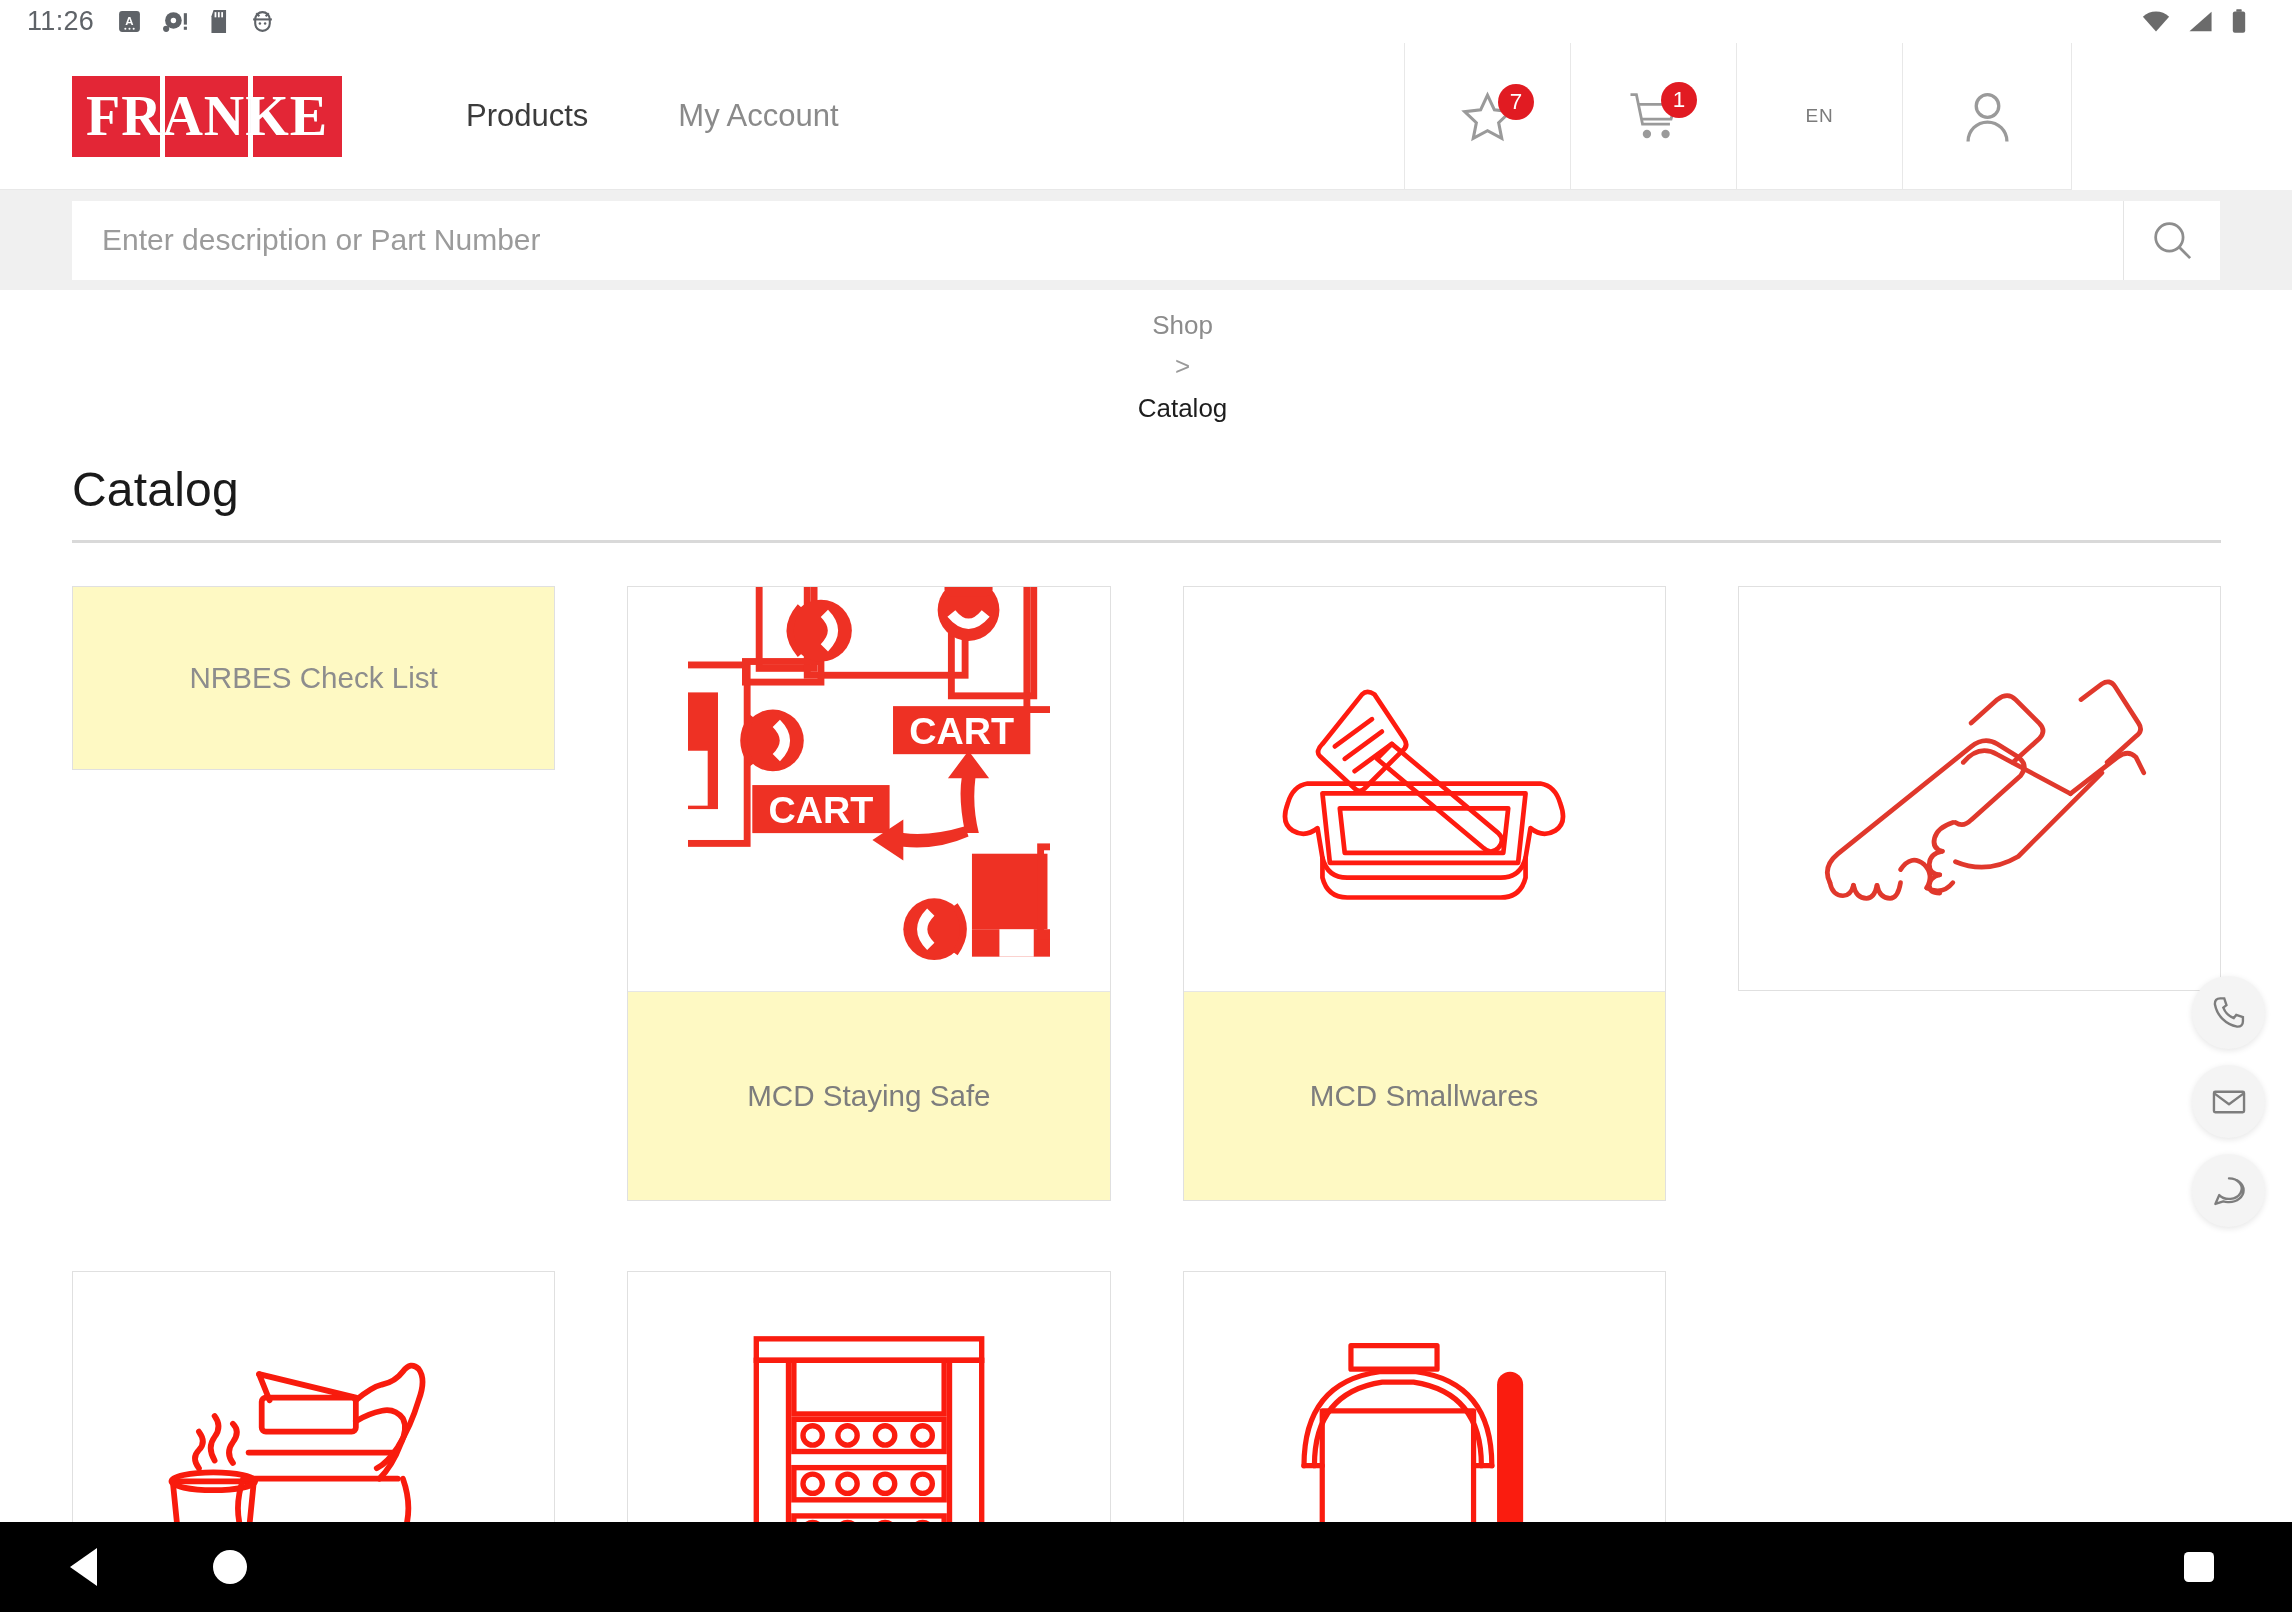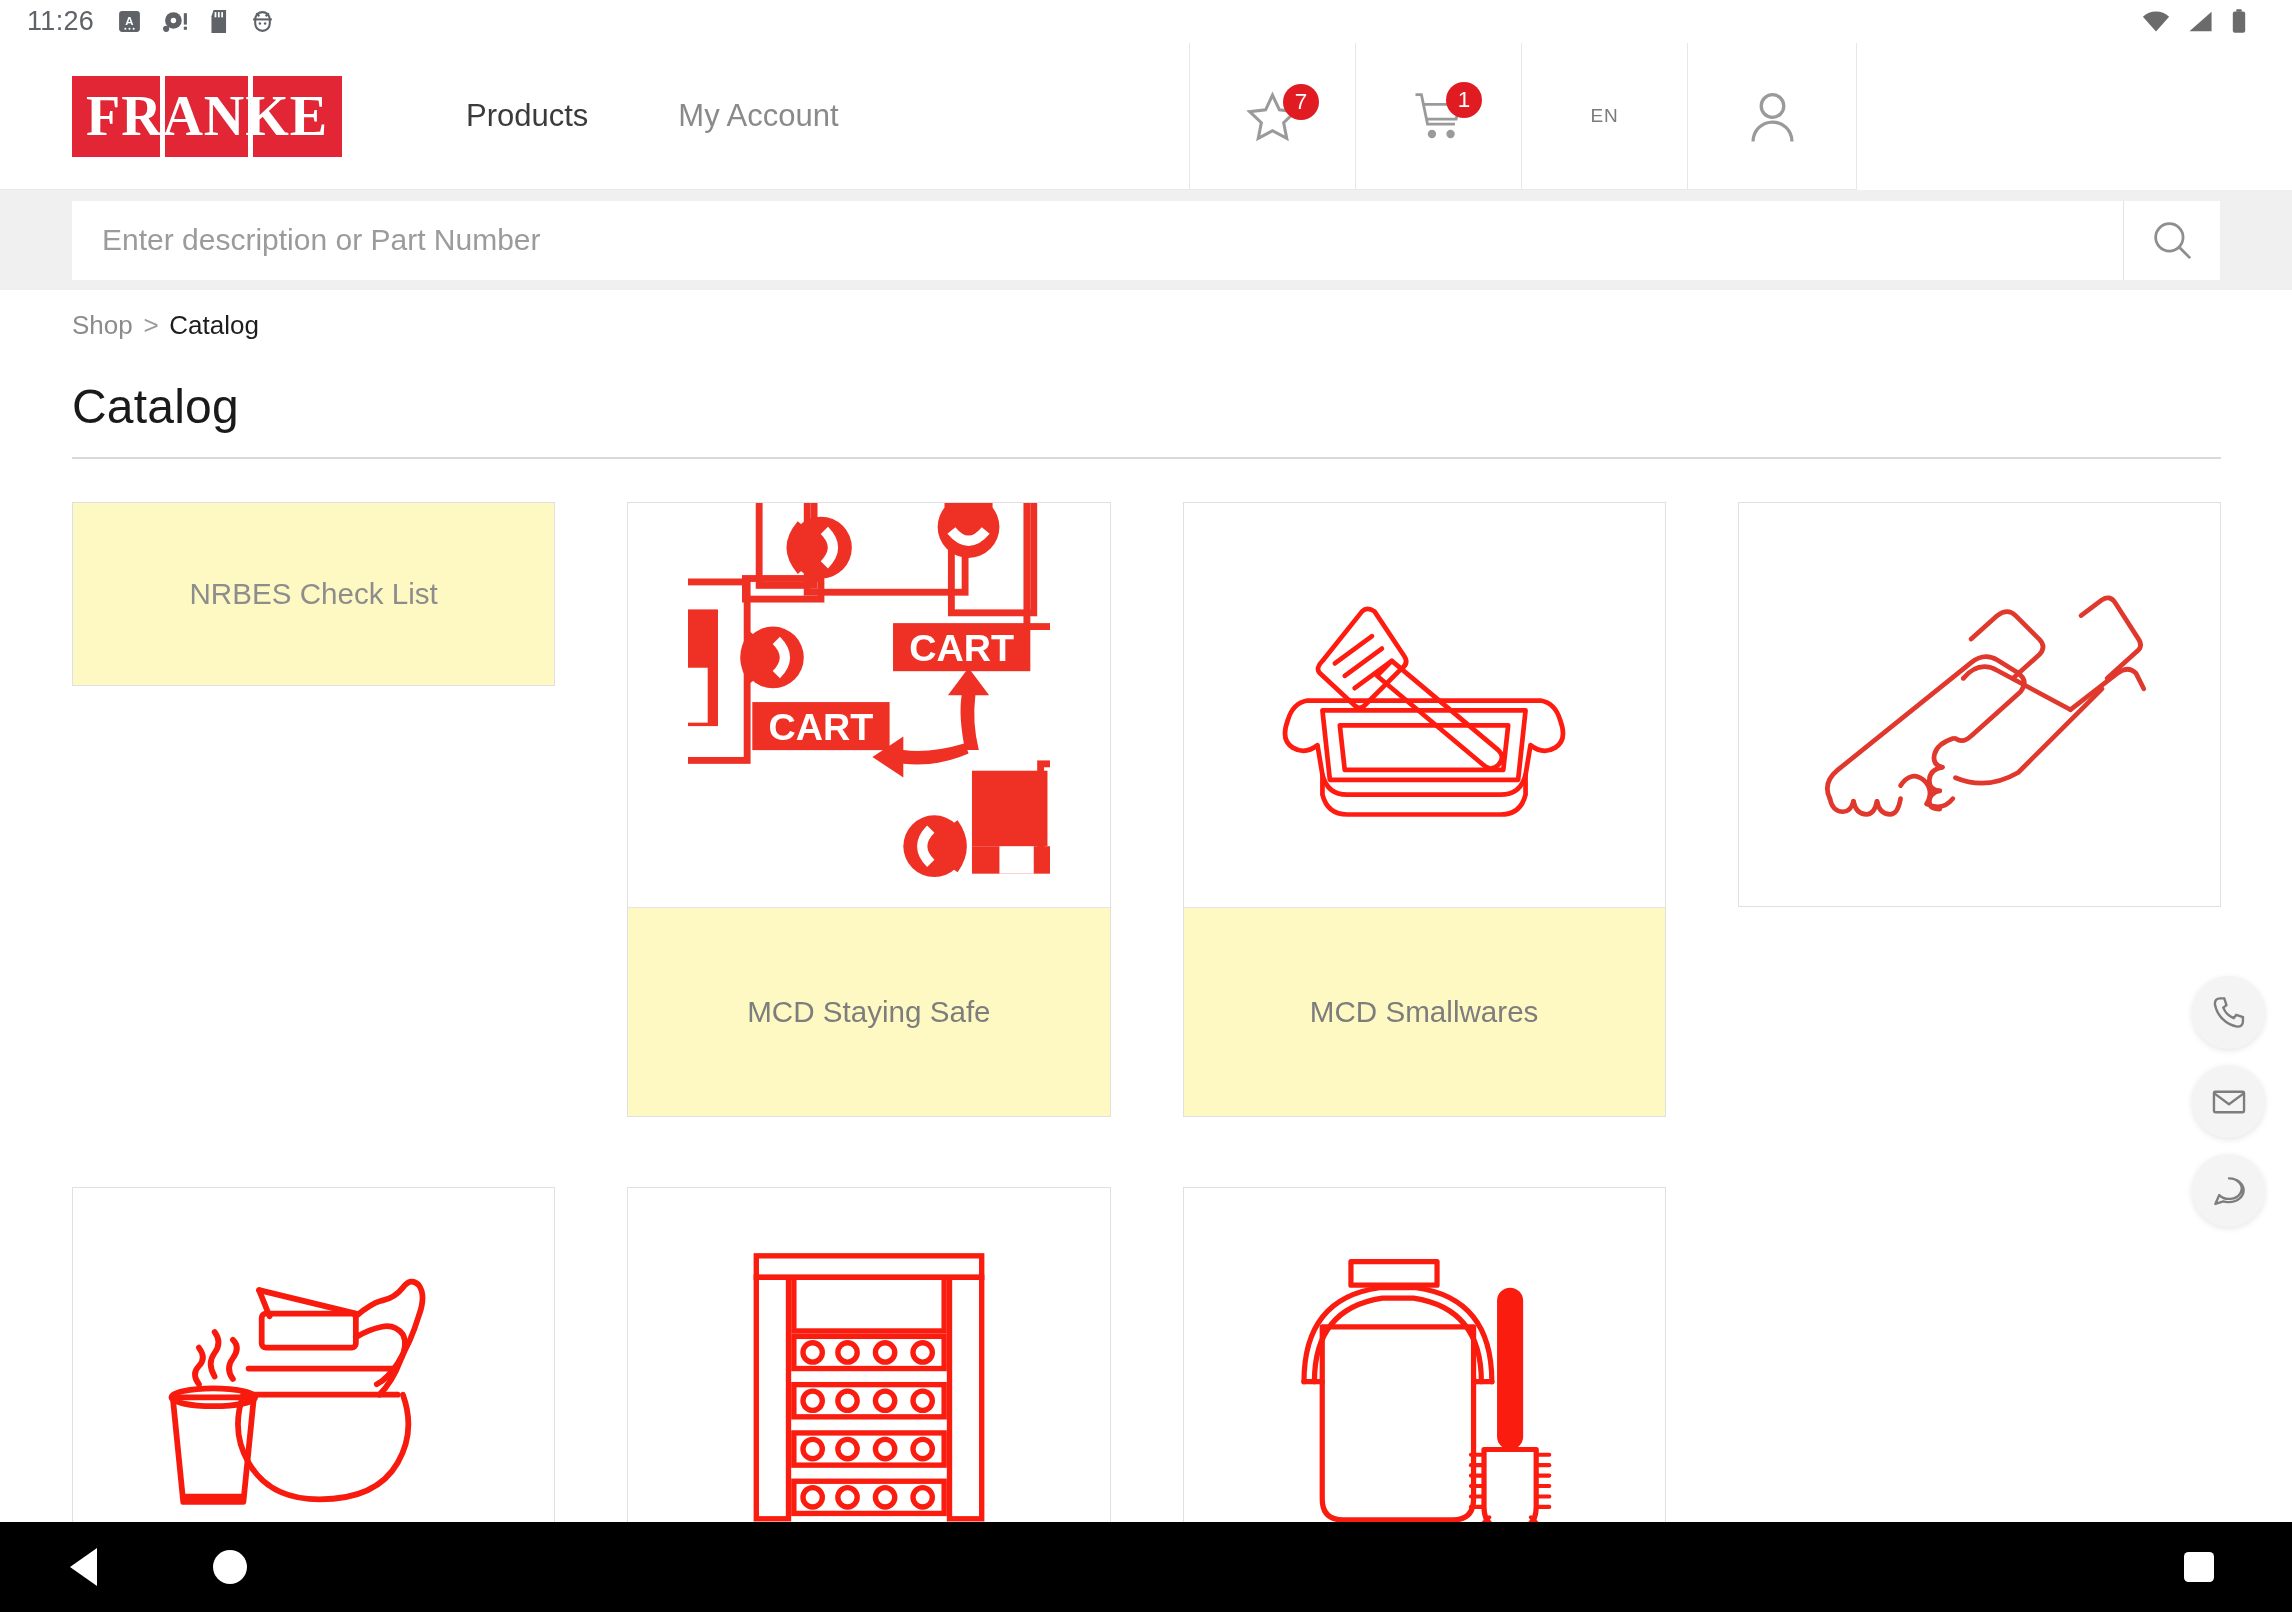--- a/index.html
+++ b/index.html
@@ -26,21 +26,21 @@
   .sb-icons-left { display: flex; align-items: center; gap: 19.7px; }
   .sb-icons-right {
     margin-left: auto; display: flex; align-items: center; gap: 16px;
     padding-right: 18px;
   }
   .sb-ico { display: block; }
 
   
   .header {
     position: absolute; top: 43px; left: 0;
-    width: 1857px; height: 147px;
+    width: 2072px; height: 147px;
     background: #ffffff;
     border-bottom: 1.8px solid #e8e8e8;
     display: flex; align-items: stretch;
   }
   .logo {
     margin-left: 72px; align-self: center;
     width: 270px; height: 81px;
     background: #e32636;
     position: relative;
     display: flex; align-items: center; justify-content: center;
@@ -118,21 +118,21 @@
   
   .content {
     position: absolute; top: 290px; left: 0;
     width: 2293px; height: 1232px;
     background: #ffffff;
     overflow: hidden;
   }
   .breadcrumb {
     margin: 19.7px 0 0 72px;
     font-size: 26px; color: #8c8c8c;
-    display: flex; align-items: center; gap: 10.7px;
+    display: flex; align-items: center; gap: 10.7px; flex-direction: column;
   }
   .breadcrumb .bc-link { color: #8c8c8c; cursor: pointer; }
   .breadcrumb .bc-sep { color: #9a9a9a; }
   .breadcrumb .bc-current { color: #1d1d1d; }
 
   .page-title {
     margin: 38px 0 0 72px;
     font-size: 48px; font-weight: 400; color: #1a1a1a;
     letter-spacing: 0.2px;
   }

